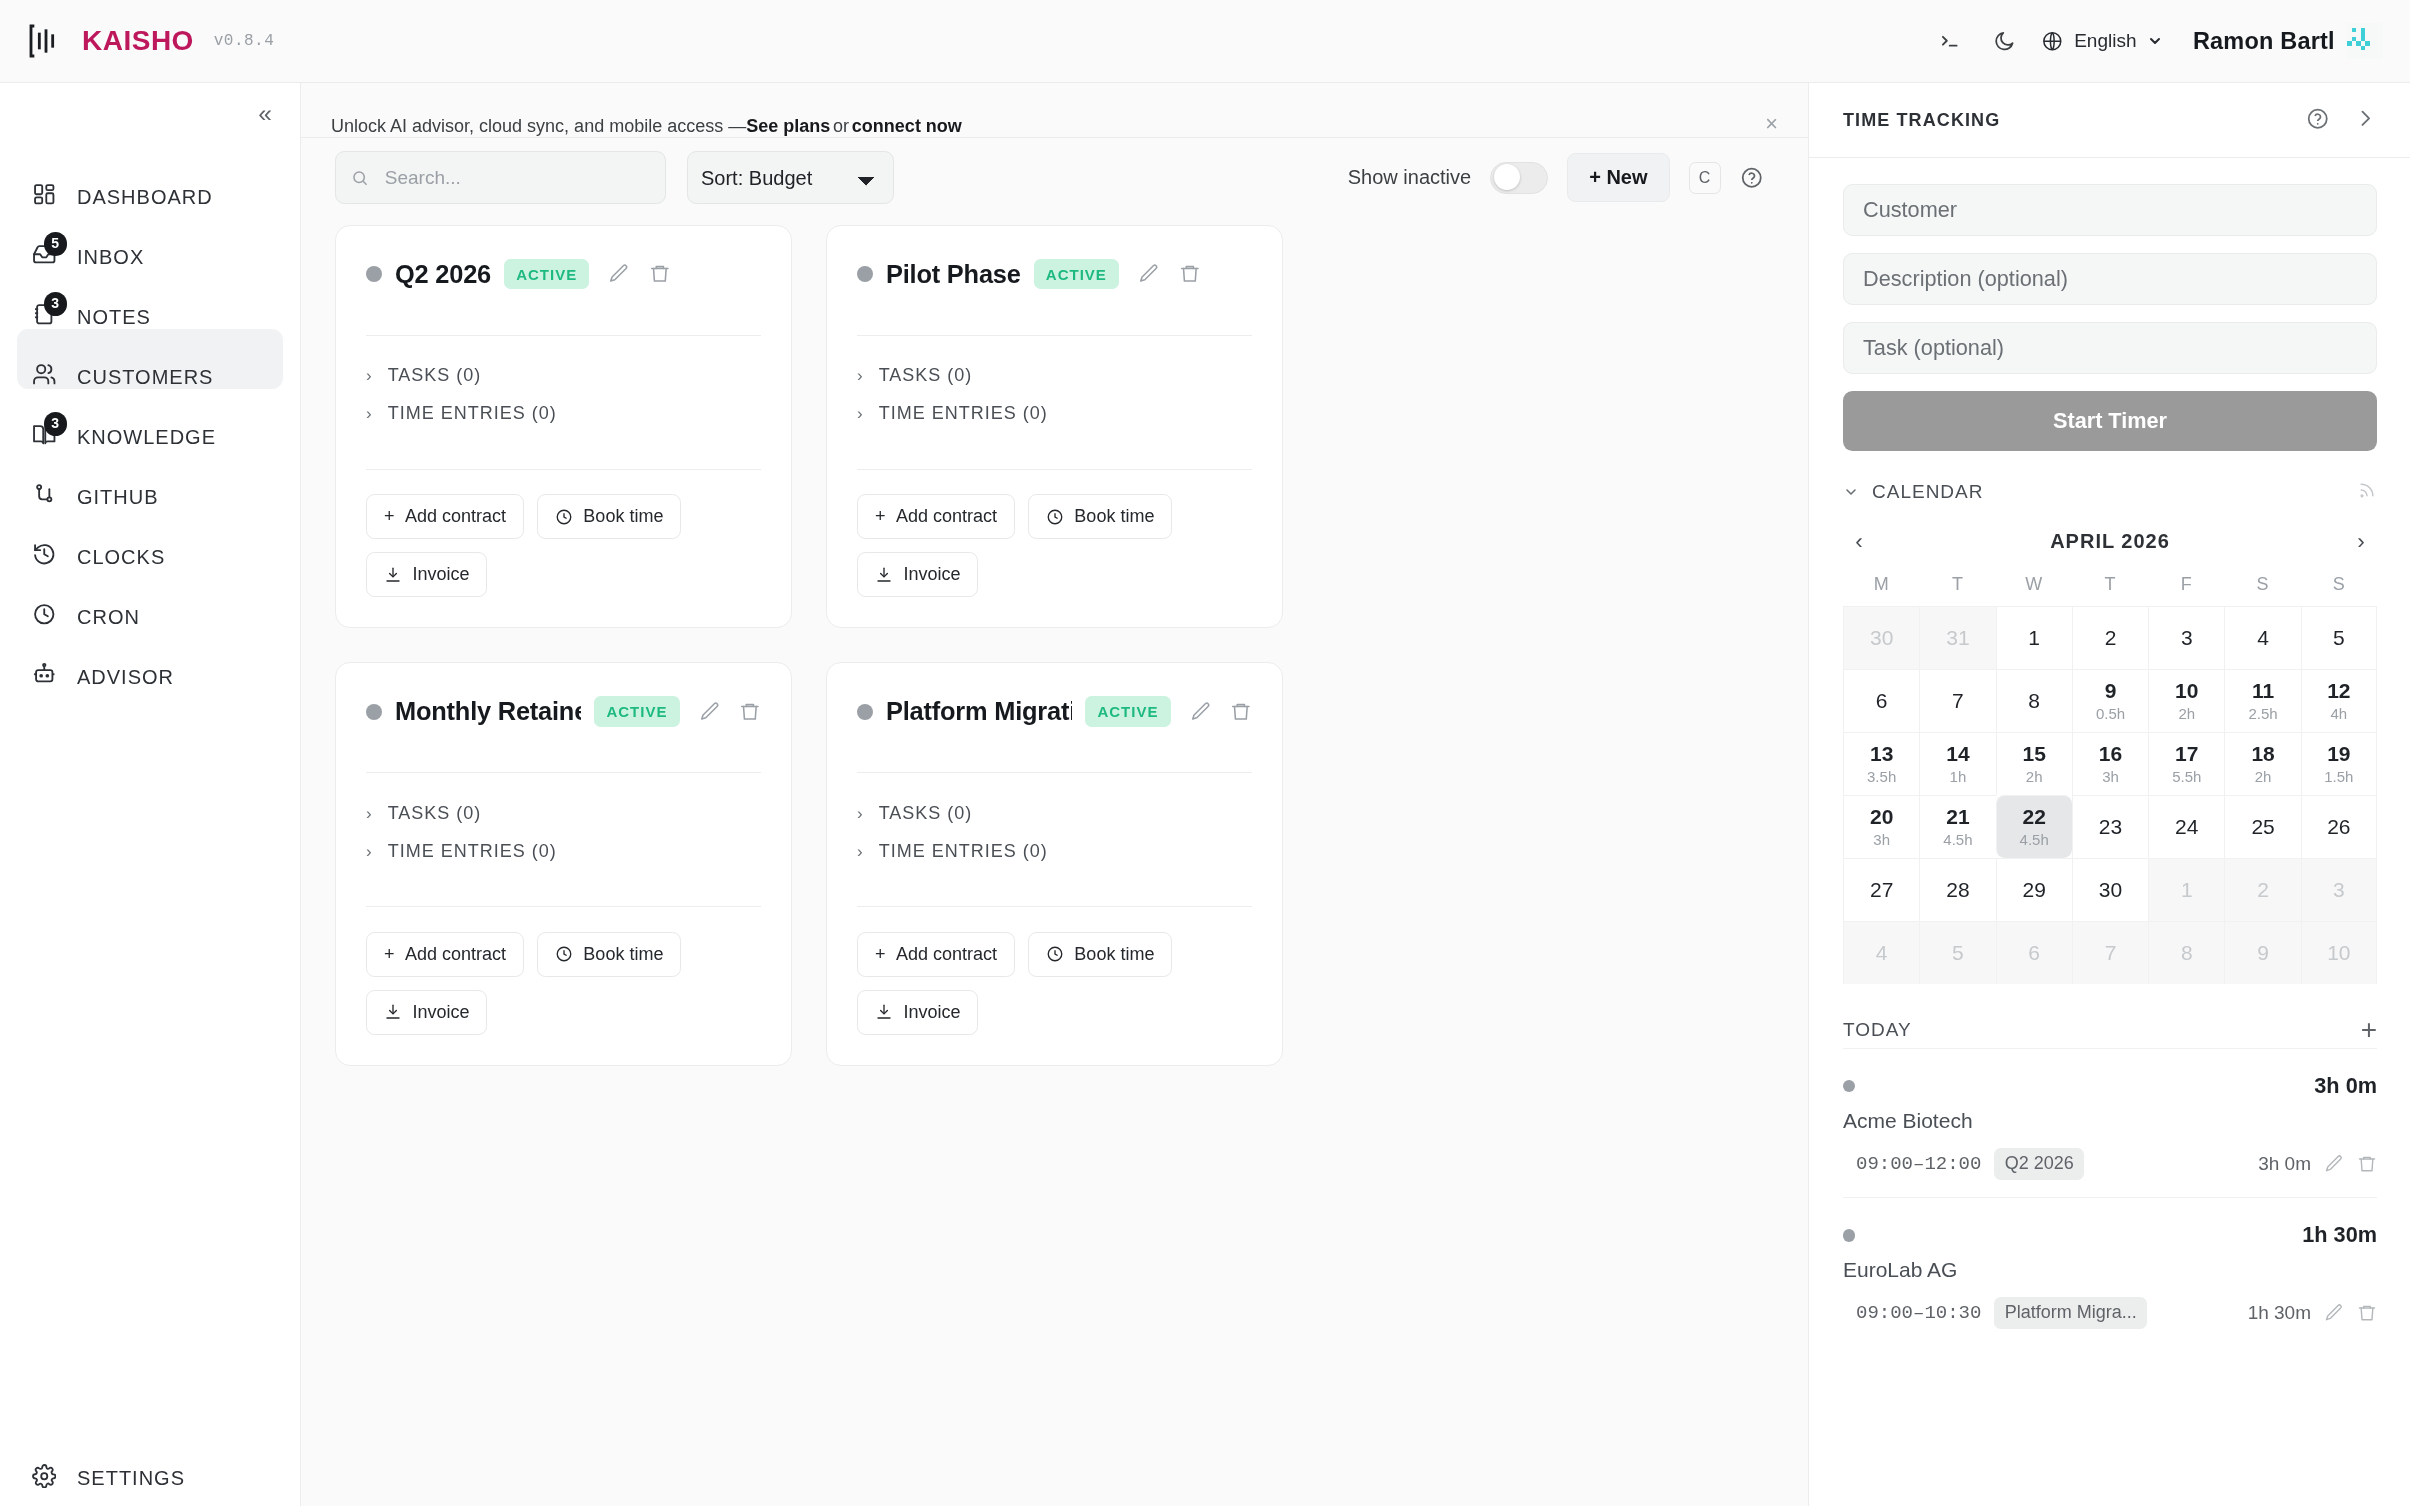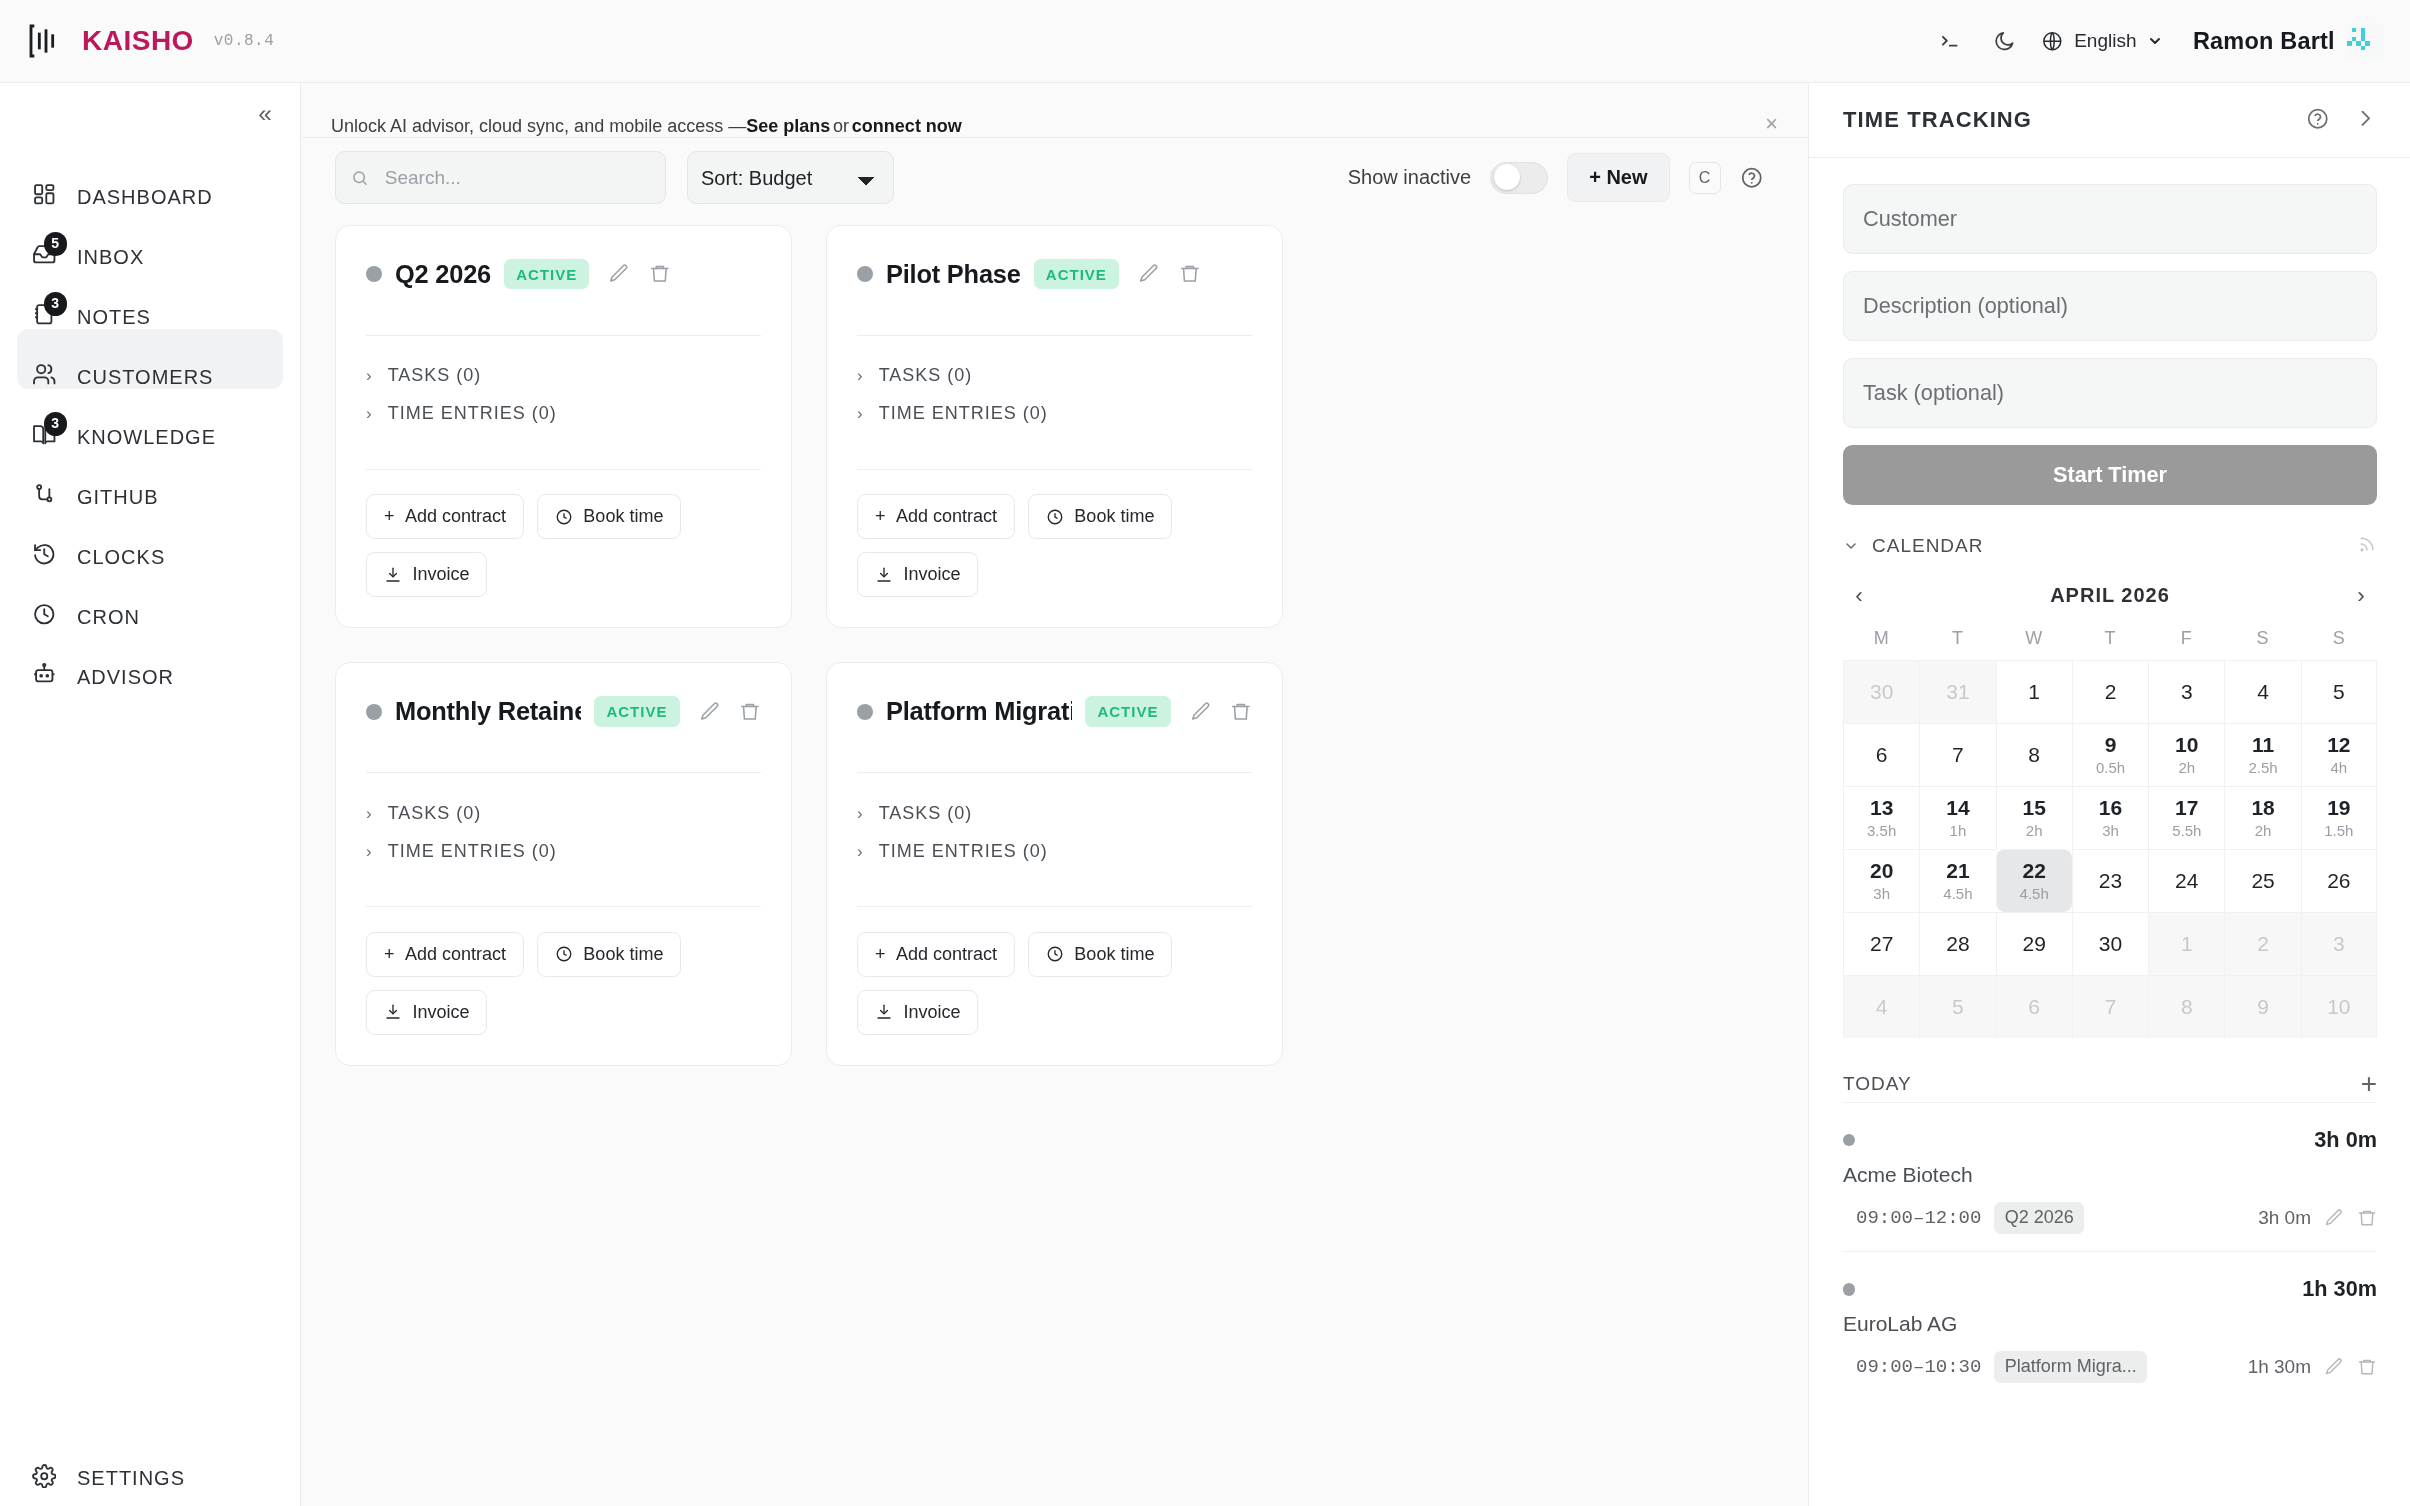--- a/index.html
+++ b/index.html
@@ -158,25 +158,25 @@
 
   
   .rp {
     width: 603px; flex: 0 0 603px; background: #fff;
     border-left: 0.9px solid #ececec; display: flex; flex-direction: column;
   }
   .rp-head {
     height: 75px; flex: 0 0 75px; display: flex; align-items: center;
     padding: 0 34px; border-bottom: 0.9px solid #ececec;
   }
-  .rp-title { font-size: 22px; font-weight: 700; letter-spacing: 1.1px; color: #2d3136; }
+  .rp-title { font-size: 18px; font-weight: 700; letter-spacing: 1.1px; color: #2d3136; }
   .rp-head-ico { margin-left: auto; display: flex; align-items: center; gap: 24.5px; color: #6b7075; }
   .rp-form { padding: 26px 34px 0 34px; }
   .field {
-    height: 70px; background: #f5f6f6; border: 0.9px solid #e9ebec;
+    height: 52px; background: #f5f6f6; border: 0.9px solid #e9ebec;
     border-radius: 9.4px; display: flex; align-items: center;
     padding: 0 19px; margin-bottom: 17px;
     font-size: 21.7px; color: #6b7075;
   }
   .start-btn {
     height: 60px; width: 100%; border-radius: 9.4px; border: 0;
     background: #9a9a9a; color: #fff; font-size: 21.7px; font-weight: 700;
     font-family: inherit; cursor: pointer;
   }
 

